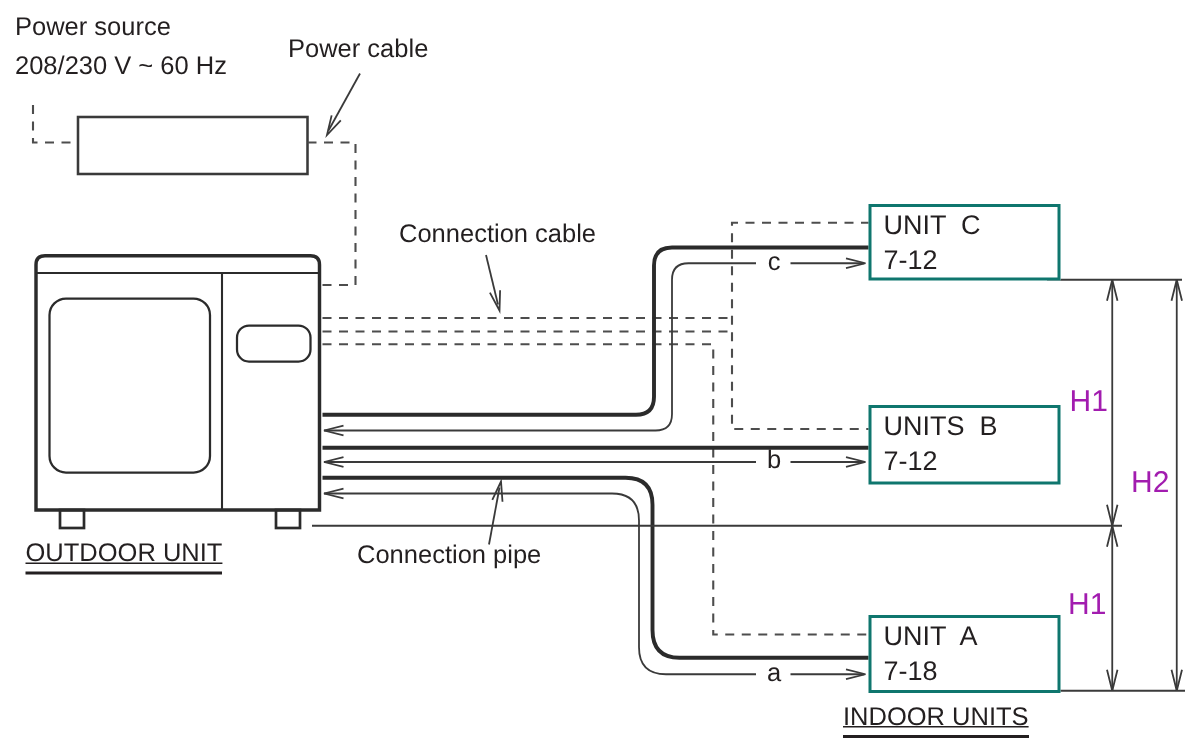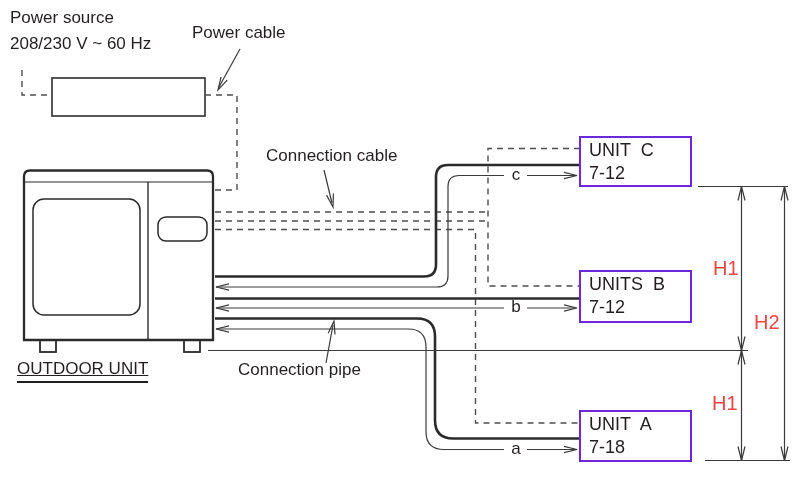--- a/index.html
+++ b/index.html
@@ -6,32 +6,32 @@
   #stage{
     position:relative;width:802px;height:495px;background:#ffffff;overflow:hidden;
     font-family:"Liberation Sans", sans-serif;color:#231f20;
   }
   #stage svg{position:absolute;left:0;top:0;}
   .lbl{position:absolute;white-space:pre;color:#231f20;}
   .f17{font-size:17px;line-height:20px;}
   .f20{font-size:17px;line-height:22px;text-decoration:underline;}
   .underline{border-bottom:2px solid #231f20;padding-bottom:1px;}
   .unit-box{
-    position:absolute;width:113px;box-sizing:border-box;
-    border:2px solid #6d28d9;background:#ffffff;
+    position:absolute;width:128px;box-sizing:border-box;
+    border:2px solid #0f766e;background:#ffffff;
     padding:1px 0 0 8px;
   }
   .unit-box .unit-name,.unit-box .unit-cap{
     font-size:18px;line-height:23px;white-space:pre;color:#231f20;
   }
   .pipe-letter{
     position:absolute;width:22px;text-align:center;
     font-size:17px;line-height:18px;color:#231f20;
   }
-  .dim-label{position:absolute;font-size:20px;line-height:21px;color:#ef4444;}
+  .dim-label{position:absolute;font-size:20px;line-height:21px;color:#a21caf;}
 </style>
 </head>
 <body>
 
 <div id="stage">
 
   <svg width="802" height="495" viewBox="0 0 802 495">
     <g fill="none" stroke-linecap="butt" stroke-linejoin="miter">
 
       <g stroke="#4d4d4d" stroke-width="1.4">
@@ -106,20 +106,21 @@
   </svg>
 
   <div class="lbl f17" style="left:10px;top:8px;">Power source</div>
   <div class="lbl f17" style="left:10px;top:34px;">208/230 V ~ 60 Hz</div>
 
   <div class="lbl f17" style="left:192px;top:23px;">Power cable</div>
   <div class="lbl f17" style="left:266px;top:146px;">Connection cable</div>
   <div class="lbl f17" style="left:238px;top:360px;">Connection pipe</div>
 
   <div class="lbl f20 underline" style="left:17px;top:358px;">OUTDOOR UNIT</div>
+  <div class="lbl f20 underline" style="left:562px;top:467px;">INDOOR UNITS</div>
 
   <div class="unit-box" style="left:579px;top:136px;height:51px;">
     <div class="unit-name">UNIT  C</div>
     <div class="unit-cap">7-12</div>
   </div>
   <div class="unit-box" style="left:579px;top:270px;height:53px;">
     <div class="unit-name">UNITS  B</div>
     <div class="unit-cap">7-12</div>
   </div>
   <div class="unit-box" style="left:579px;top:410px;height:52px;">

